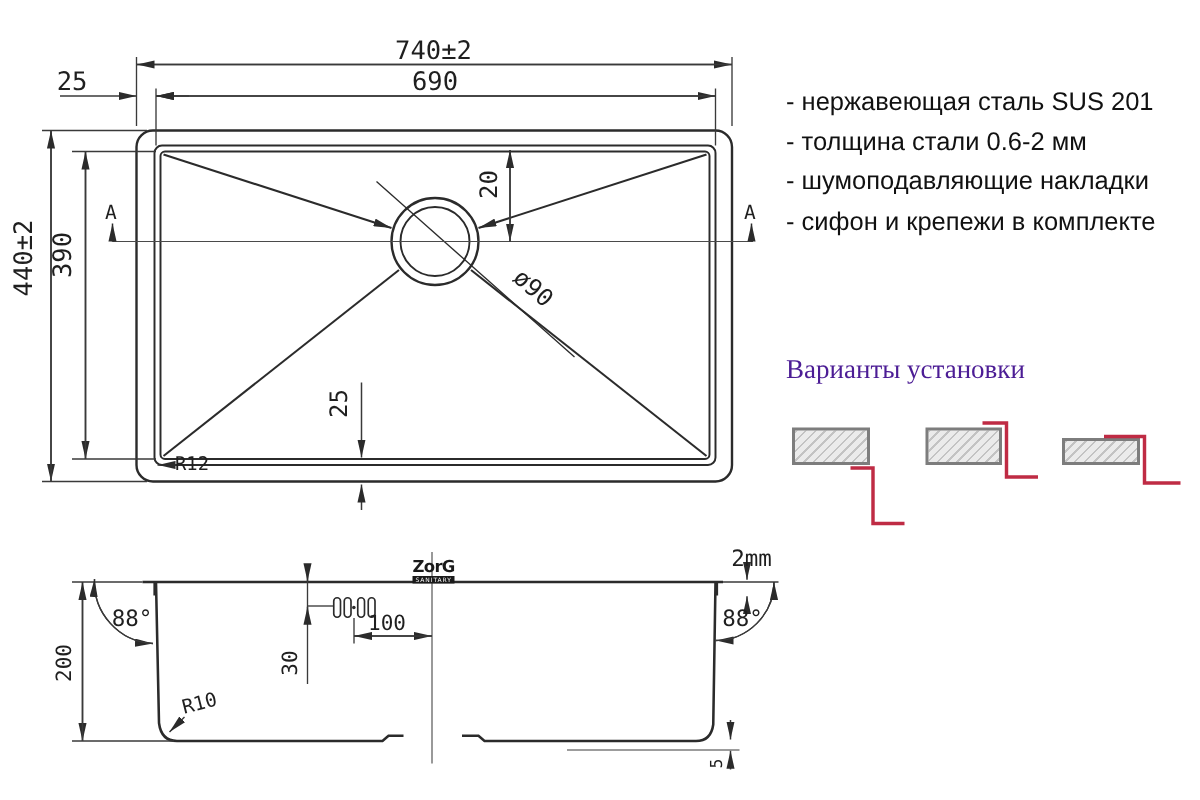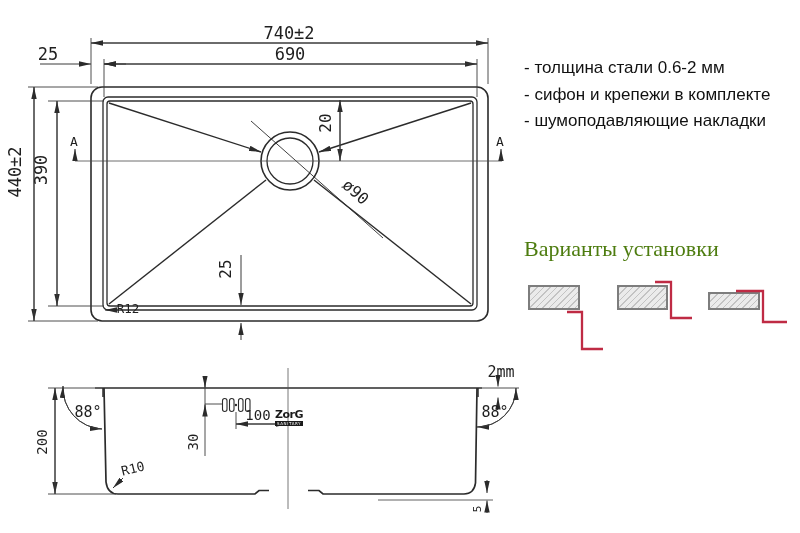--- a/index.html
+++ b/index.html
@@ -5,48 +5,49 @@
   html,body{margin:0;padding:0;background:#fff;}
   .stage{position:relative;width:800px;height:533px;background:#ffffff;overflow:hidden;
          font-family:"Liberation Sans",sans-serif;}
   .stage svg{position:absolute;left:0;top:0;z-index:2;pointer-events:none;}
   
   .features{position:absolute;left:524px;top:55px;z-index:3;
             font-family:"Liberation Sans",sans-serif;font-size:17px;line-height:26.5px;
             color:#111;white-space:nowrap;}
   
   .install-heading{position:absolute;left:524px;top:236px;z-index:3;
-            font-family:"Liberation Serif",serif;font-size:22px;color:#4d7c0f;white-space:nowrap;}
+            font-family:"Liberation Serif",serif;font-size:18px;color:#4c1d95;white-space:nowrap;}
   .block{position:absolute;z-index:1;box-sizing:border-box;border:2px solid #7d7d7d;
          background:repeating-linear-gradient(135deg,#c3c3c3 0px,#c3c3c3 1.2px,#ebebeb 1.2px,#ebebeb 4.6px);}
   .b1{left:528px;top:285px;width:52px;height:25px;}
   .b2{left:617px;top:285px;width:51px;height:25px;}
   .b3{left:708px;top:292px;width:52px;height:18px;}
   
-  .logo{position:absolute;left:275px;top:410px;z-index:3;text-align:center;color:#1a1a1a;}
+  .logo{position:absolute;left:275px;top:373px;z-index:3;text-align:center;color:#1a1a1a;}
   .logo .brand{font-family:"DejaVu Sans",sans-serif;font-weight:800;font-size:11px;
                letter-spacing:-0.5px;line-height:10px;}
   .logo .sub{font-family:"DejaVu Sans",sans-serif;font-size:4px;letter-spacing:.6px;
              background:#1a1a1a;color:#fff;padding:0 2px;line-height:5px;margin-top:1px;}
   
   text{font-family:"DejaVu Sans Mono",monospace;fill:#1f1f1f;stroke:none;}
 </style>
 </head>
 <body>
 
 <div class="stage">
 
   <div class="block b1"></div>
   <div class="block b2"></div>
   <div class="block b3"></div>
 
   <div class="features">
+    <div>- нержавеющая сталь SUS 201</div>
     <div>- толщина стали 0.6-2 мм</div>
+    <div>- шумоподавляющие накладки</div>
     <div>- сифон и крепежи в комплекте</div>
-    <div>- шумоподавляющие накладки</div>
   </div>
 
   <div class="install-heading">Варианты установки</div>
 
   <div class="logo">
     <div class="brand">ZorG</div>
     <div class="sub">SANITARY</div>
   </div>
 
   <svg width="800" height="533" viewBox="0 0 800 533">

